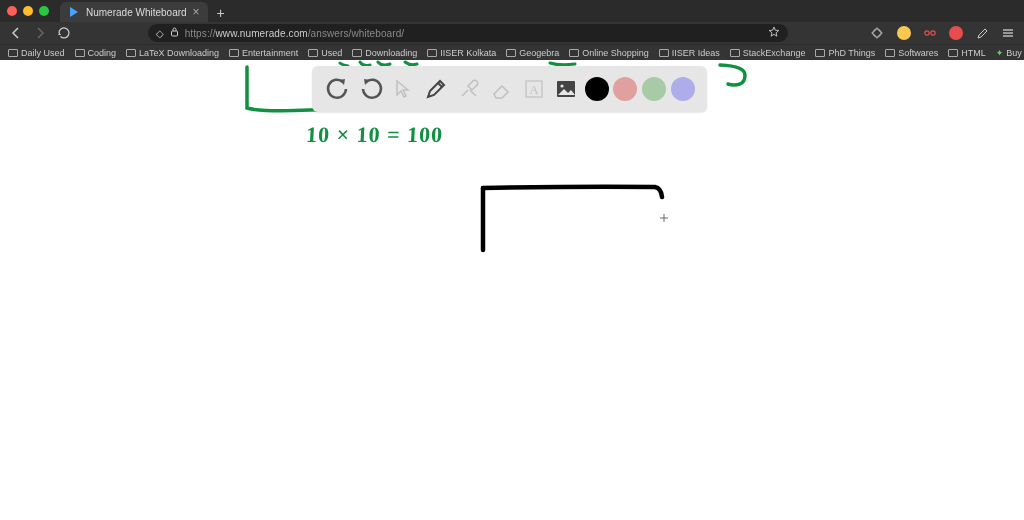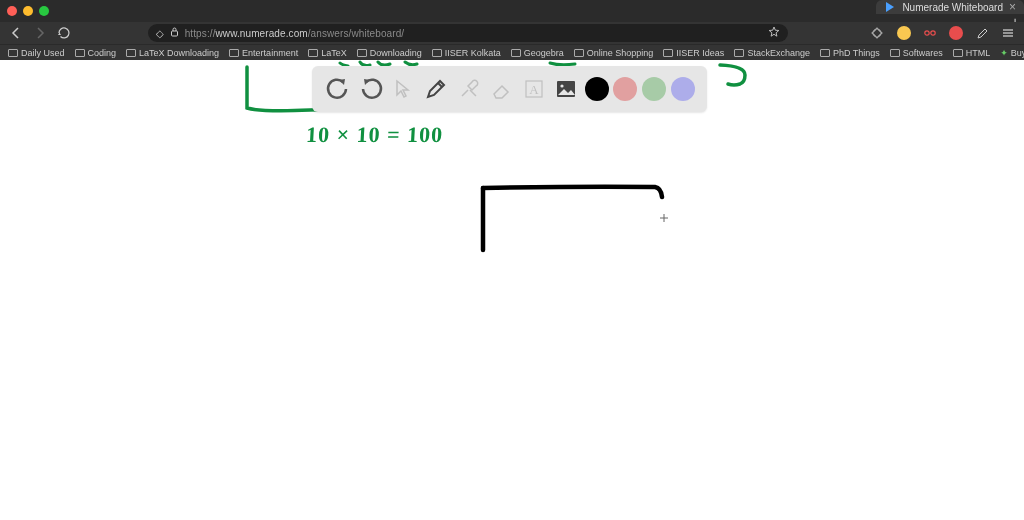--- a/index.html
+++ b/index.html
@@ -6,21 +6,21 @@
     body { width: 1024px; height: 520px; background: #fff; font-family: -apple-system, BlinkMacSystemFont, "Segoe UI", sans-serif; overflow: hidden; position: relative; }
     
     
     .traffic { position: absolute; top: 0; left: 0; height: 22px; width: 60px; background: #2b2b2b; z-index: 30; display: flex; align-items: center; padding-left: 7px; gap: 6px; }
     .traffic .dot { width: 10px; height: 10px; border-radius: 50%; }
     .tl-red { background: #ff5f57; }
     .tl-yellow { background: #febc2e; }
     .tl-green { background: #28c840; }
     
     
-    .tab-strip { position: absolute; top: 0; left: 0; right: 0; height: 22px; background: #2b2b2b; display: flex; align-items: flex-end; padding-left: 60px; z-index: 20; flex-direction: column; }
+    .tab-strip { position: absolute; top: 0; left: 0; right: 0; height: 22px; background: #2b2b2b; display: flex; align-items: flex-end; padding-left: 60px; z-index: 20; }
     .tab { height: 20px; background: #3c3c3c; border-radius: 6px 6px 0 0; display: flex; align-items: center; padding: 0 8px; gap: 6px; color: #ddd; font-size: 10px; min-width: 140px; }
     .tab .favicon { width: 12px; height: 12px; display: inline-flex; align-items: center; justify-content: center; }
     .tab .close { color: #aaa; font-size: 12px; margin-left: auto; cursor: pointer; }
     .newtab { width: 18px; height: 18px; display: flex; align-items: center; justify-content: center; color: #ccc; font-size: 14px; cursor: pointer; margin-left: 4px; }
     
     
     .url-bar { position: absolute; top: 22px; left: 0; right: 0; height: 22px; background: #343434; display: flex; align-items: center; padding: 0 8px; gap: 8px; z-index: 20; }
     .nav-btn { width: 16px; height: 16px; display: flex; align-items: center; justify-content: center; color: #ccc; cursor: pointer; }
     .nav-btn.disabled { color: #666; }
     .url-field { flex: 0 0 640px; height: 18px; background: #202020; border-radius: 9px; display: flex; align-items: center; padding: 0 8px; gap: 6px; color: #ccc; font-size: 10px; }
@@ -152,21 +152,21 @@
   <span class="bm-item">
       <span class="folder-ic"></span>
       <span>LaTeX Downloading</span>
     </span>
   <span class="bm-item">
       <span class="folder-ic"></span>
       <span>Entertainment</span>
     </span>
   <span class="bm-item">
       <span class="folder-ic"></span>
-      <span>LaTeX</span>
+      <span>Used</span>
     </span>
   <span class="bm-item">
       <span class="folder-ic"></span>
       <span>Downloading</span>
     </span>
   <span class="bm-item">
       <span class="folder-ic"></span>
       <span>IISER Kolkata</span>
     </span>
   <span class="bm-item">

